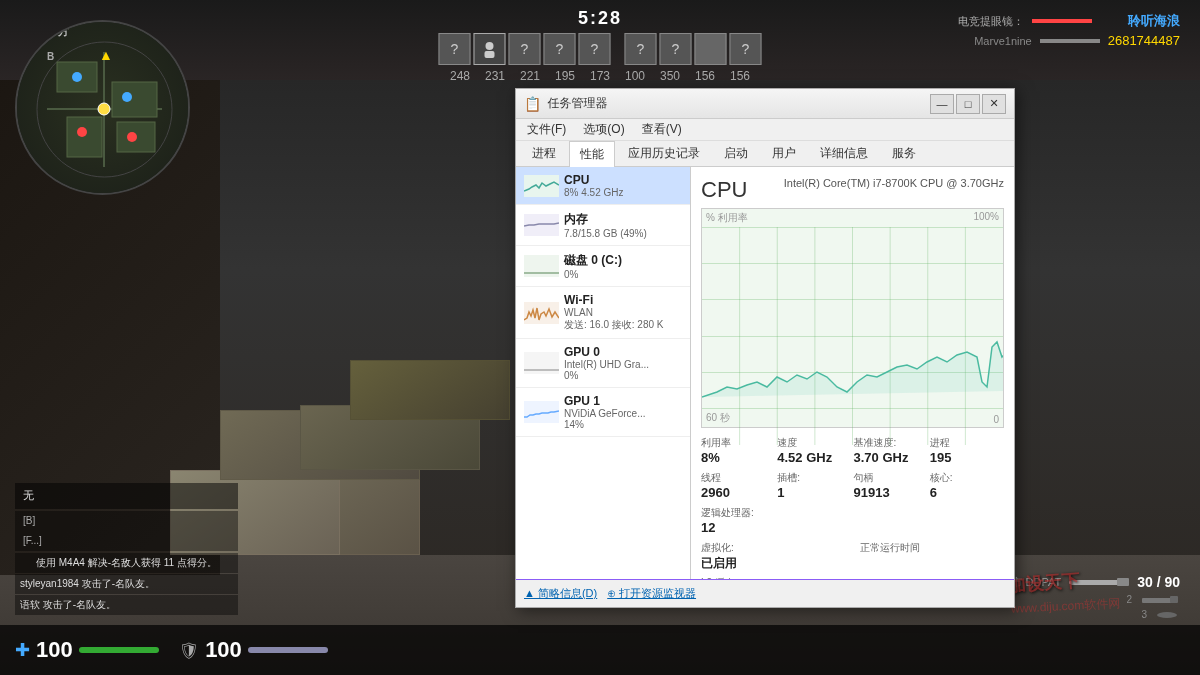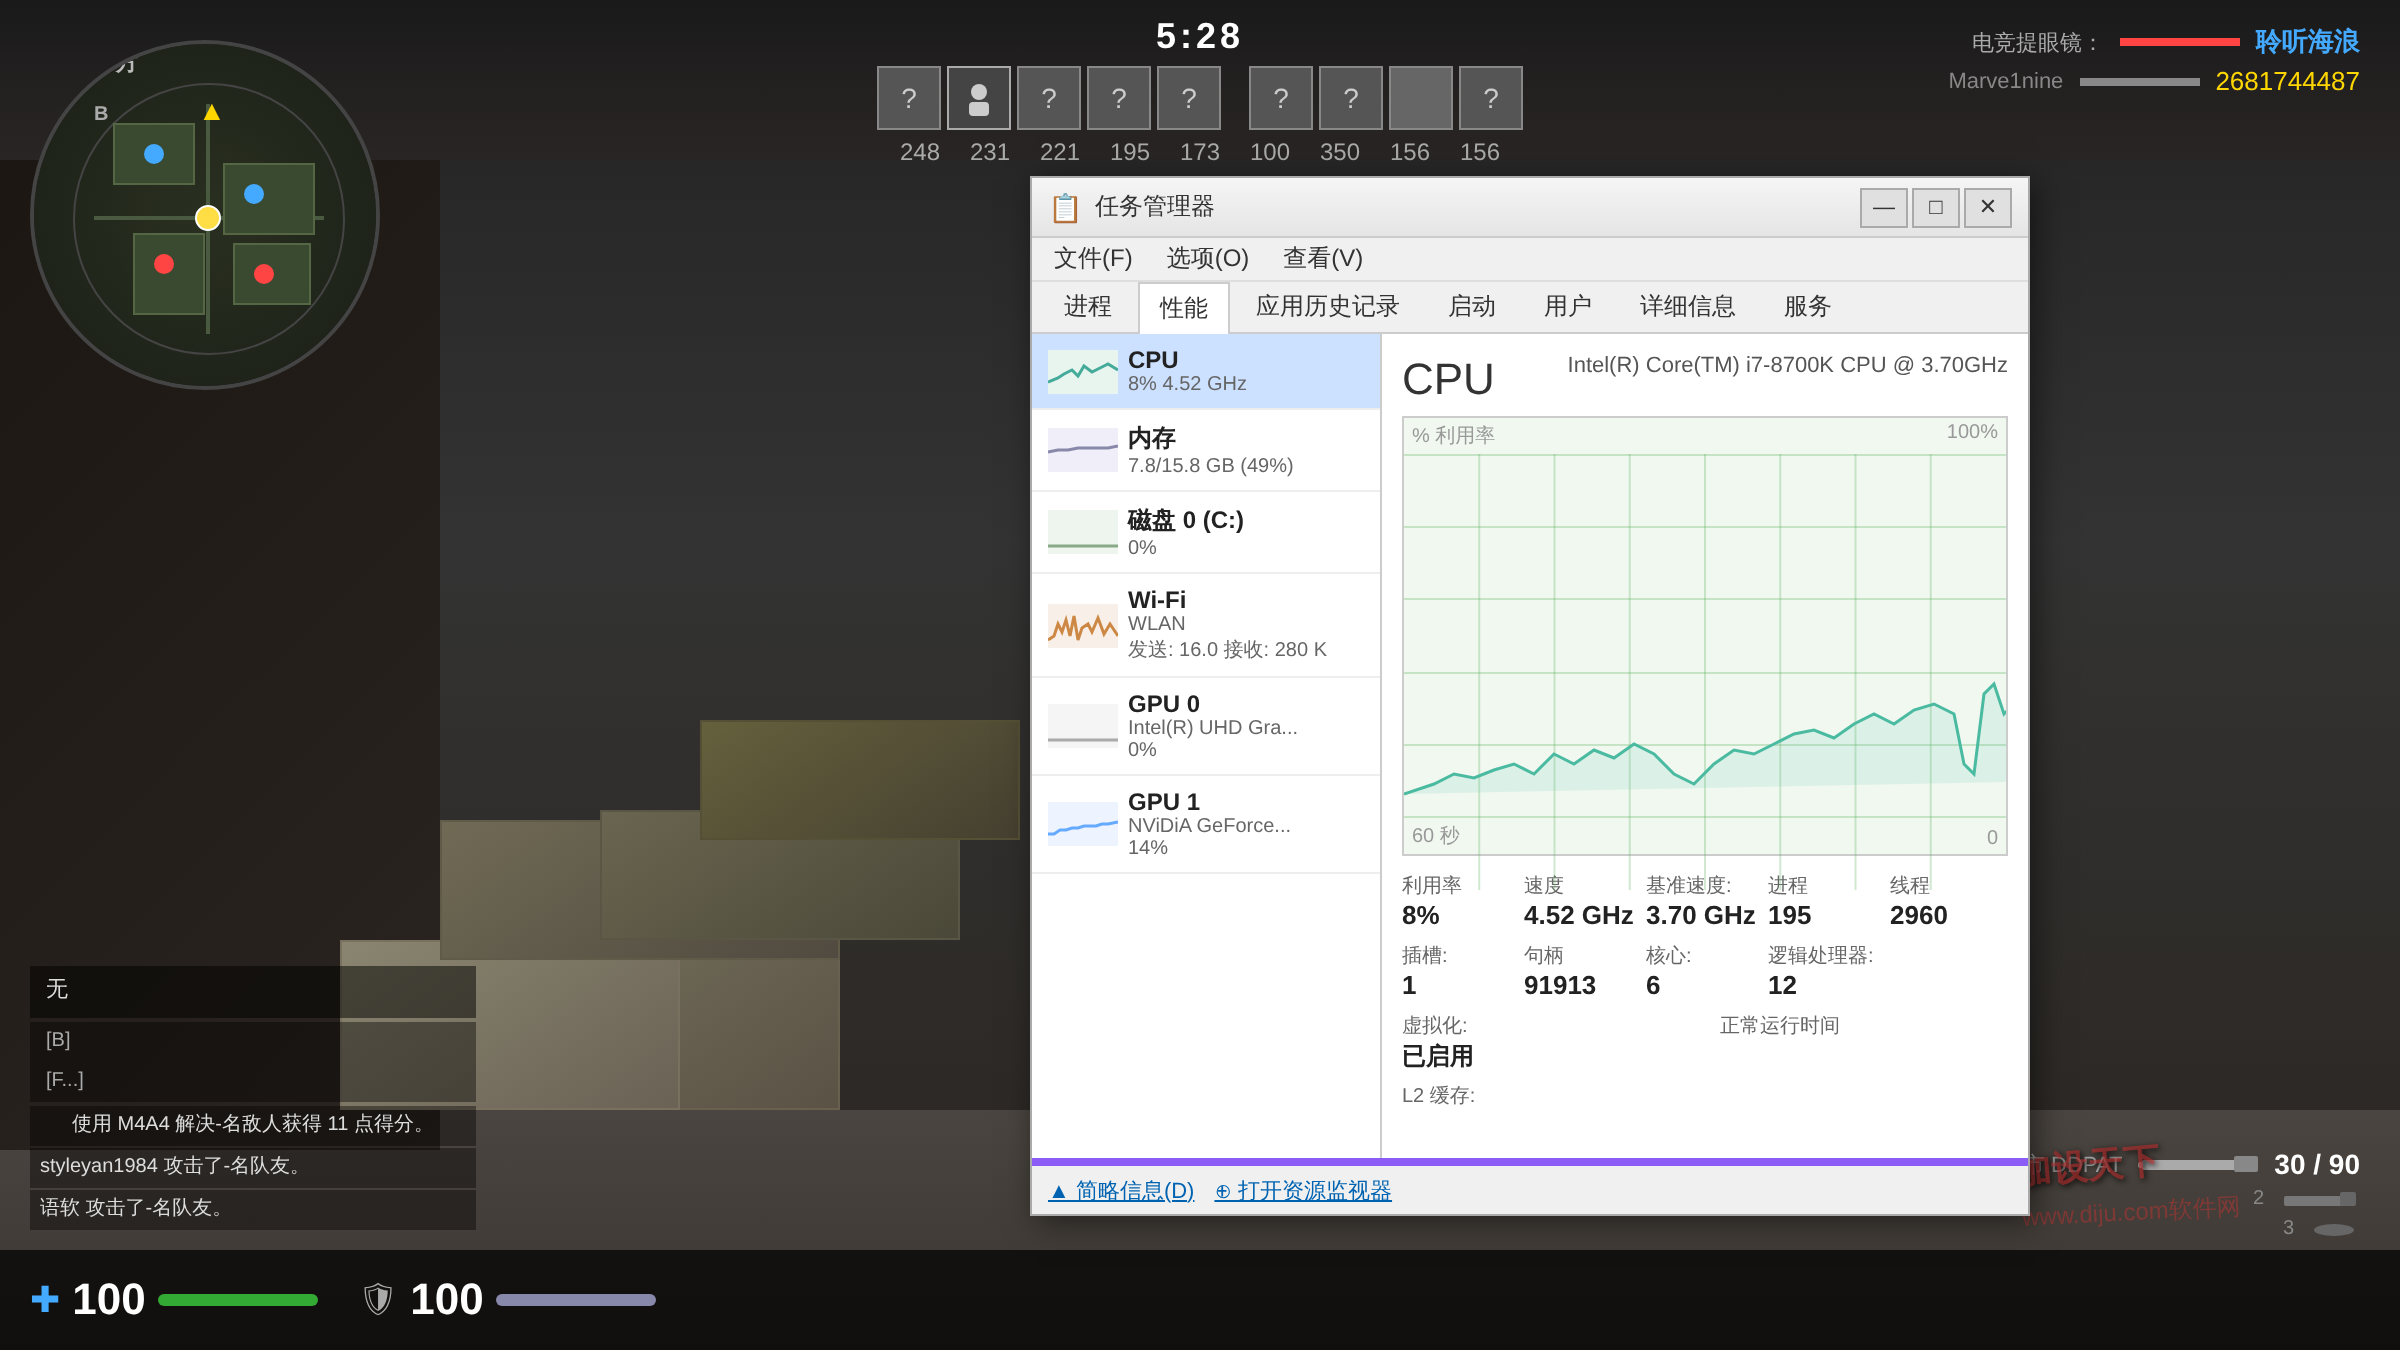--- a/index.html
+++ b/index.html
@@ -105,20 +105,21 @@
       position: absolute;
       top: 12px;
       right: 20px;
       color: white;
       text-align: right;
     }
     .player-name-top {
       color: #4af;
       font-size: 13px;
       font-weight: bold;
+      margin-left: 28px;
     }
     .player-score-top {
       color: #ffd700;
       font-size: 13px;
     }
 
     
     .hud-bottom {
       position: absolute;
       bottom: 0;
@@ -358,21 +359,21 @@
     .stat-value {
       font-size: 13px;
       font-weight: bold;
       color: #222;
     }
 
     
     .taskmgr-statusbar {
       height: 28px;
       background: #f0f0f0;
-      border-top: 4px solid #8b5cf6;
+      border-top: 1px solid #8b5cf6;
       display: flex;
       align-items: center;
       padding: 0 8px;
       gap: 10px;
       font-size: 11px;
       color: #555;
     }
     .statusbar-link {
       color: #0063b1;
       cursor: pointer;
@@ -681,21 +682,21 @@
           <line x1="75%" y1="0" x2="75%" y2="100%" stroke="rgba(100,180,100,0.3)" stroke-width="1"></line>
           <line x1="87.5%" y1="0" x2="87.5%" y2="100%" stroke="rgba(100,180,100,0.3)" stroke-width="1"></line>
 
           <polyline points="0,170 15,165 25,160 35,162 45,158 55,155 65,160 75,150 85,155 95,148 105,152 115,145 125,150 135,160 145,165 155,155 165,148 175,150 185,145 195,140 205,138 215,142 225,135 235,130 245,135 255,128 265,125 275,130 280,155 285,160 290,120 295,115 300,130 305,125 310,135 315,140 320,130 325,120 330,115 335,120 340,130 345,135 350,125 355,120 360,115 365,120 370,118 375,115 380,112 385,115 390,165 395,170 400,160 405,165 410,168 415,160 420,155 425,150 430,165 435,170 440,175 445,180 450,170 455,175 460,170 465,165 470,160 475,165 480,170 485,165 490,160 495,155 500,160" fill="rgba(100,200,180,0.15)" stroke="#4abaa0" stroke-width="1.5" style="vector-effect:non-scaling-stroke"></polyline>
         </svg>
 
         <div class="graph-label-x-left">60 秒</div>
         <div class="graph-label-x-right">0</div>
       </div>
 
-      <div style="display:grid;grid-template-columns:1fr 1fr 1fr 1fr 1fr;gap:6px 2px;margin-top:6px;">
+      <div style="display:grid;grid-template-columns:1fr 1fr 1fr 1fr;gap:6px 2px;margin-top:6px;">
 
         <div>
           <div class="stat-label">利用率</div>
           <div class="stat-value">8%</div>
         </div>
 
         <div>
           <div class="stat-label">速度</div>
           <div class="stat-value">4.52 GHz</div>
         </div>

